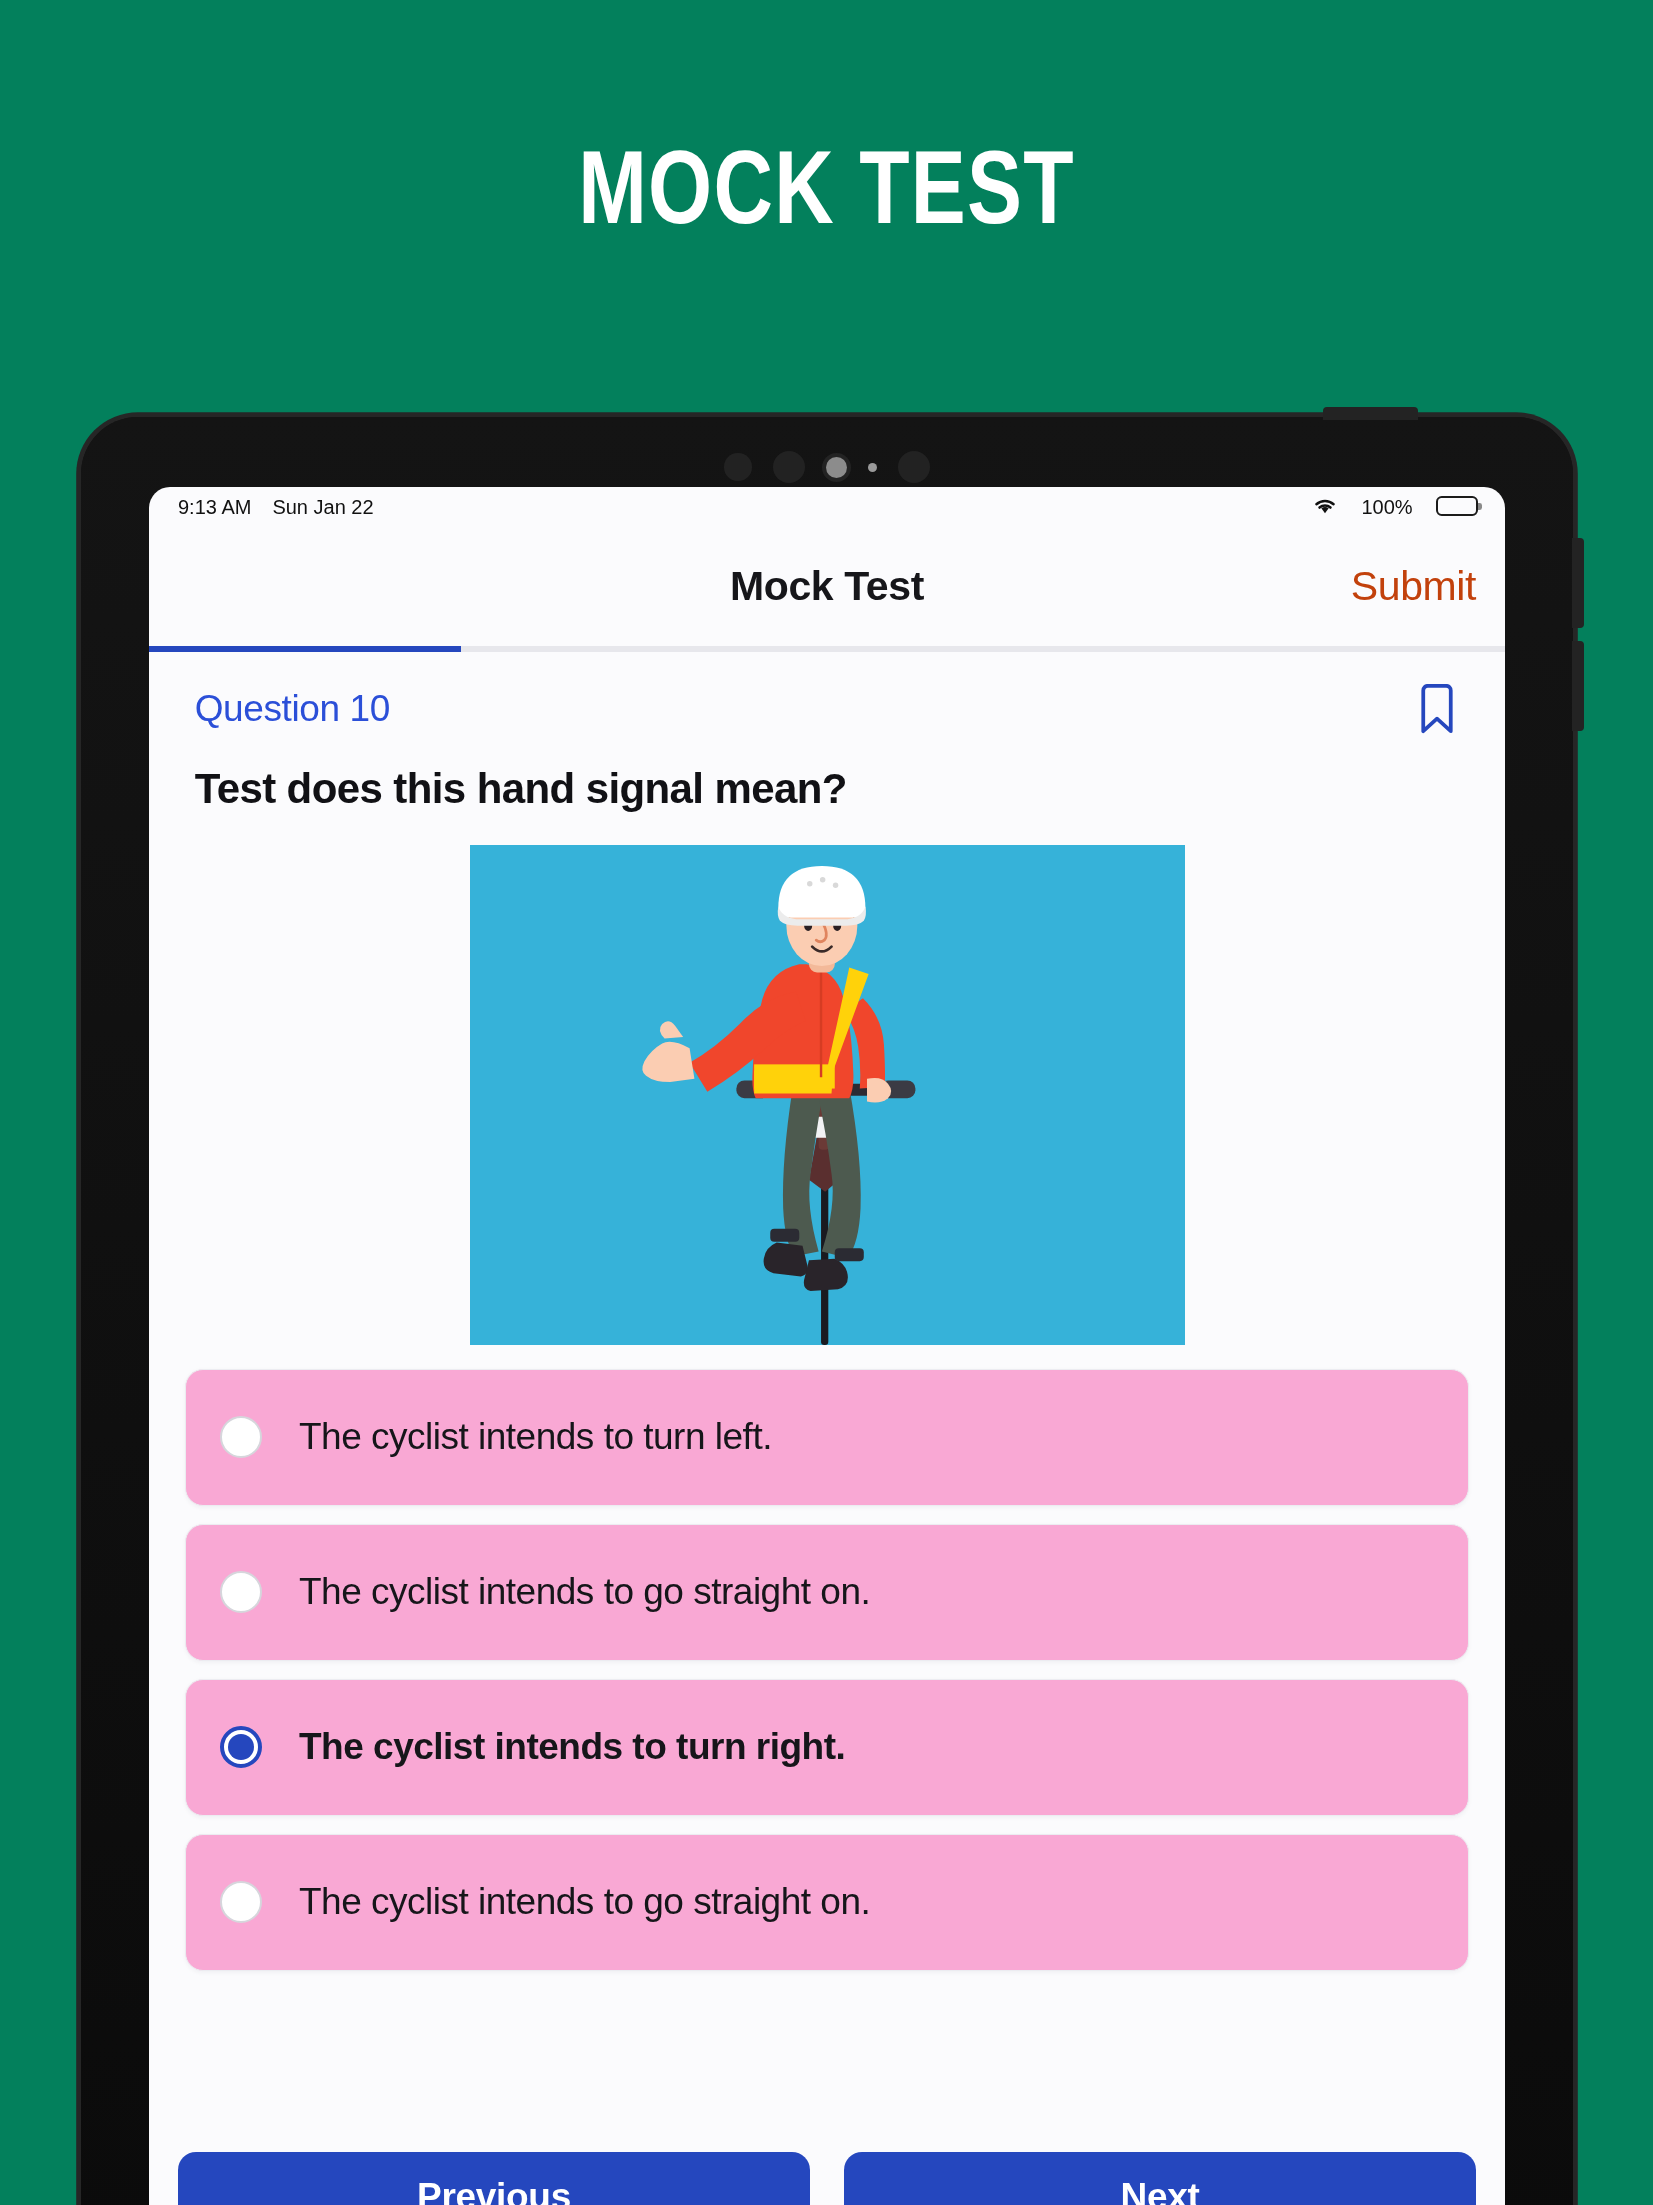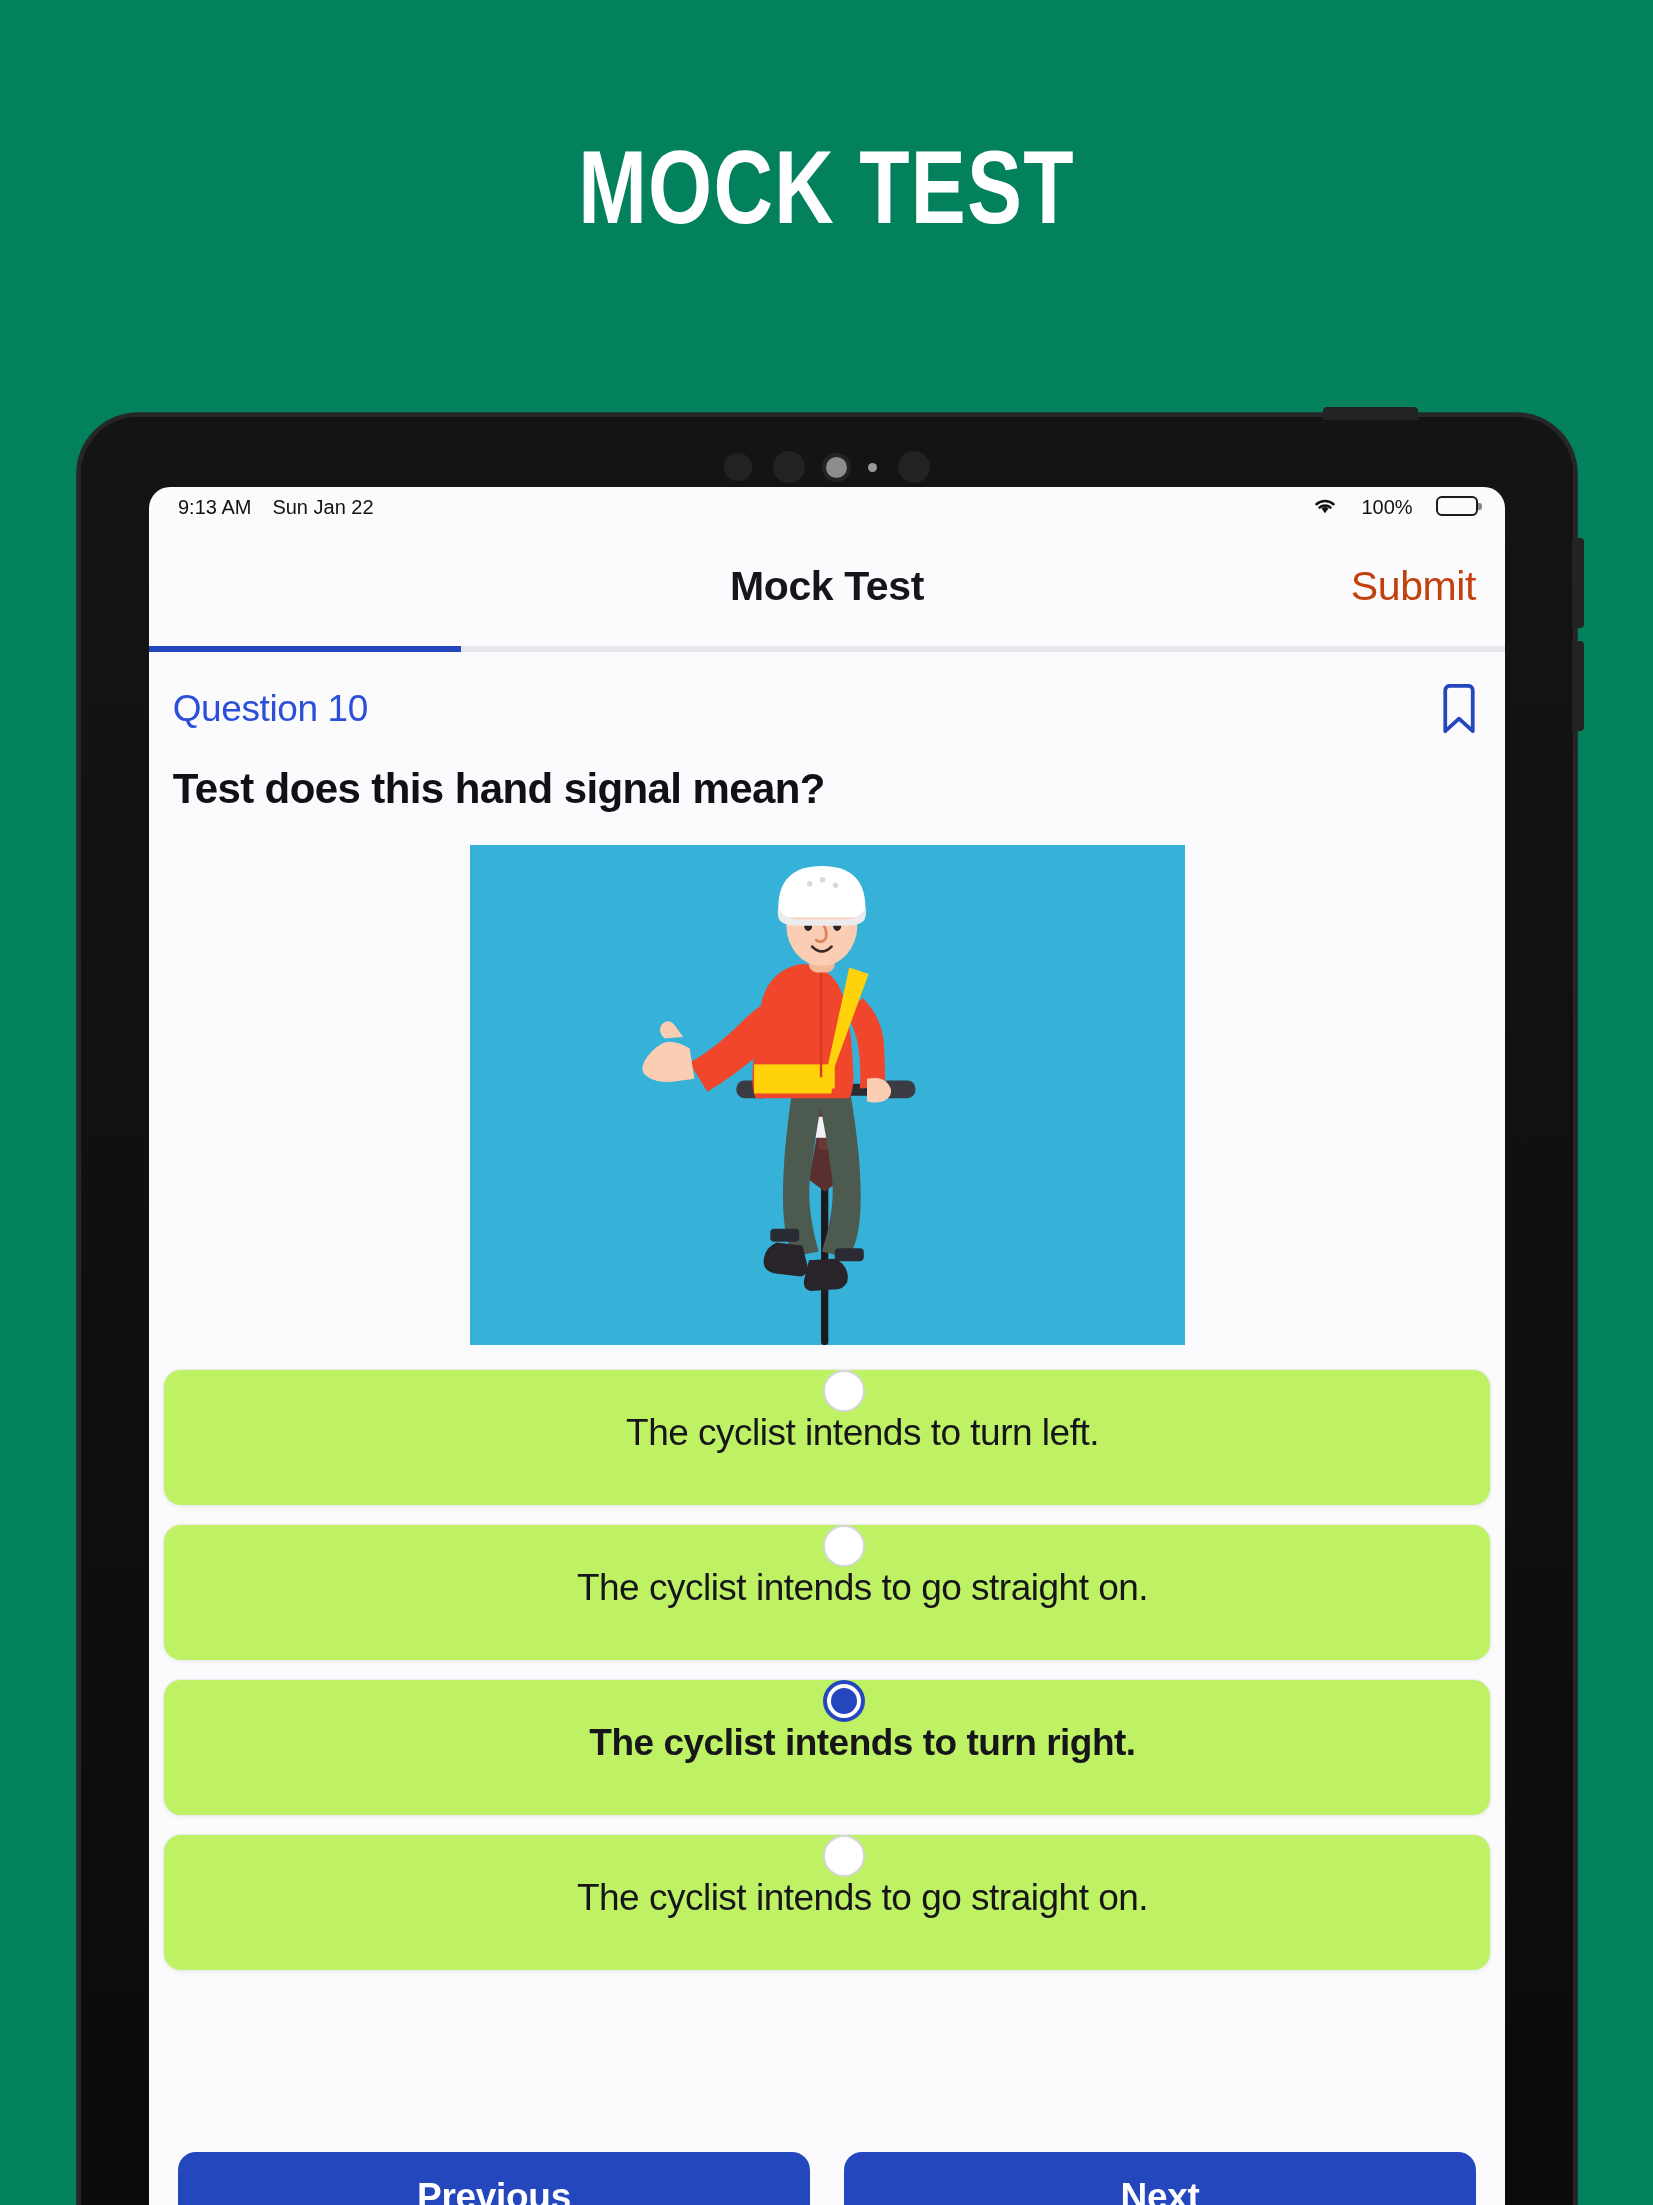--- a/index.html
+++ b/index.html
@@ -146,21 +146,21 @@
     height:5.7px;
     background:#e7e7ec;
     width:100%;
   }
   .progress-fill{
     height:100%;
     background:#2547be;
   }
 
   
-  .content{ padding:0 14px; }
+  .content{ padding:0 36px; }
 
   .q-header{
     display:flex;
     align-items:center;
     justify-content:space-between;
     padding:32px 9.7px 0 9.7px;
   }
   .q-number{
     font-size:37px;
     color:#2b4fd8;
@@ -187,30 +187,29 @@
     height:500px;
     background:#36b2d9;
     position:relative;
     overflow:hidden;
   }
   .q-image svg{ display:block; width:100%; height:100%; }
 
   
   .options{ margin-top:24px; }
   .option-card{
-    background:#bef264;
+    background:#f9a8d4;
     border:1.2px solid #ececf1;
     border-radius:18px;
     height:137px;
     margin-bottom:18px;
     display:flex;
     align-items:center;
     padding-left:34px;
     box-shadow:0 1.6px 4px rgba(20,20,40,0.045);
-    flex-direction:column;
   }
   .radio{
     width:42px; height:42px;
     border-radius:50%;
     border:2.4px solid #d6d6dc;
     flex:0 0 auto;
     background:#fff;
   }
   .option-card.selected .radio{
     border:4px solid #2547be;

